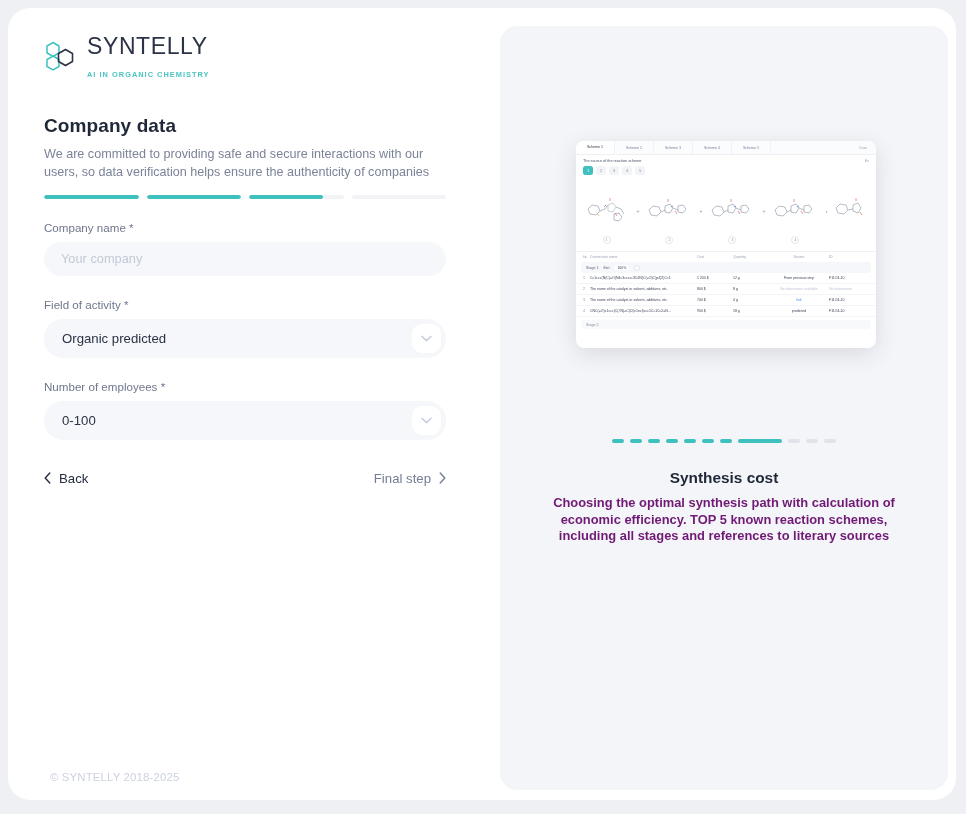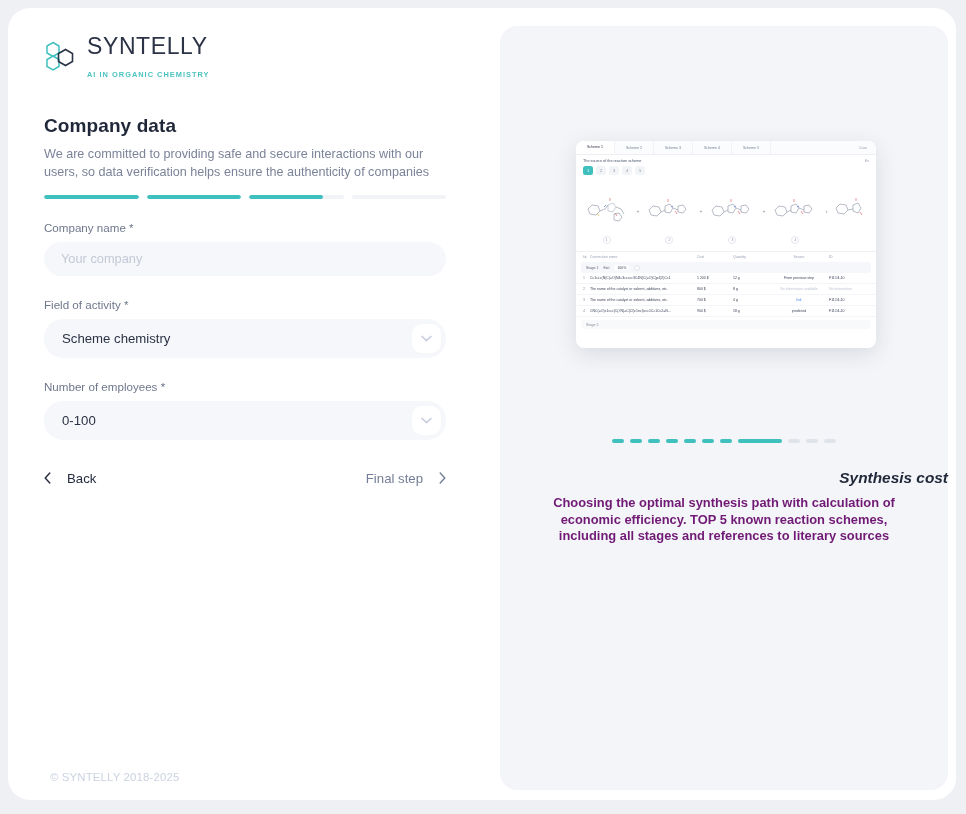--- a/index.html
+++ b/index.html
@@ -92,21 +92,21 @@
     background: #ffffff;
     display: flex; align-items: center; justify-content: center;
     flex: 0 0 29px;
   }
   .chev-btn svg { display: block; }
 
   .nav-row {
     margin-top: 30px; width: 402px;
     display: flex; align-items: center; justify-content: space-between;
   }
-  .nav-btn { display: flex; align-items: center; gap: 16px; cursor: pointer; }
+  .nav-btn { display: flex; align-items: center; gap: 8px; cursor: pointer; }
   .nav-back { font-size: 13.2px; color: #242c3e; }
   .nav-next { font-size: 13.2px; color: #737d96; }
 
   .copyright {
     position: absolute; left: 6px; top: 737px;
     font-size: 11.4px; color: #ccd2e0; letter-spacing: 0.15px;
   }
 
   
   .right-panel {
@@ -211,21 +211,21 @@
   .dots-row {
     position: absolute; left: 0; right: 0; top: 413px;
     display: flex; justify-content: center; align-items: center; gap: 6px;
   }
   .dot { width: 12px; height: 4px; border-radius: 2px; background: #3ec0bf; }
   .dot.wide { width: 44px; }
   .dot.off { background: #dfe3ea; }
 
   .slide-title {
     position: absolute; left: 0; right: 0; top: 443px;
-    text-align: right; font-size: 15.4px; font-weight: bold; color: #1f2738; font-style: italic;
+    text-align: center; font-size: 15.4px; font-weight: bold; color: #1f2738;
   }
   .slide-desc {
     position: absolute; left: 32px; right: 32px; top: 469px;
     text-align: center; font-size: 12.9px; line-height: 1.28; color: #701a75; font-weight: bold;
   }
 </style>
 </head>
 <body>
 
 <div class="page-bg"></div>
@@ -271,21 +271,21 @@
     </div>
 
     <div class="field">
       <div class="field-label">Company name *</div>
       <input class="text-input" type="text" value="" placeholder="Your company" style="">
     </div>
 
     <div class="field">
       <div class="field-label">Field of activity *</div>
       <div class="select-box">
-        <span class="select-value">Scheme chemistry</span>
+        <span class="select-value">Organic predicted</span>
         <span class="chev-btn">
           <svg width="11" height="7" viewBox="0 0 11 7">
               <path d="M1 1.4 L5.5 5.6 L10 1.4" fill="none" stroke="#c9cfe0" stroke-width="1.5" stroke-linecap="round" stroke-linejoin="round"></path>
             </svg>
         </span>
       </div>
     </div>
 
     <div class="field">
       <div class="field-label">Number of employees *</div>

